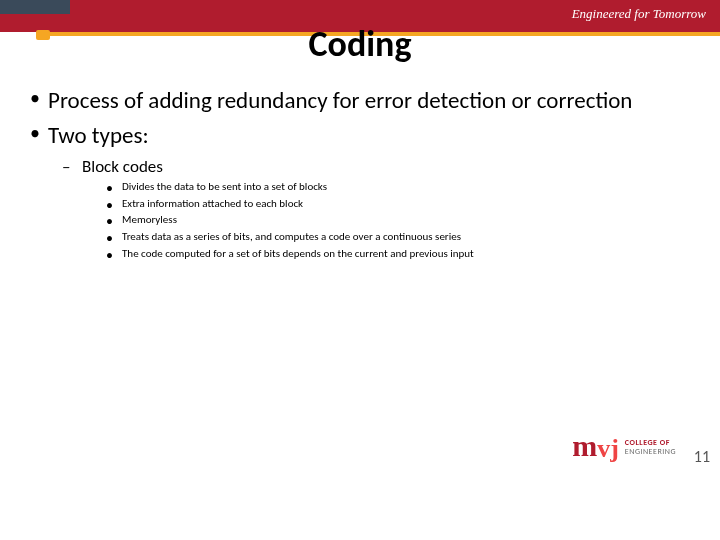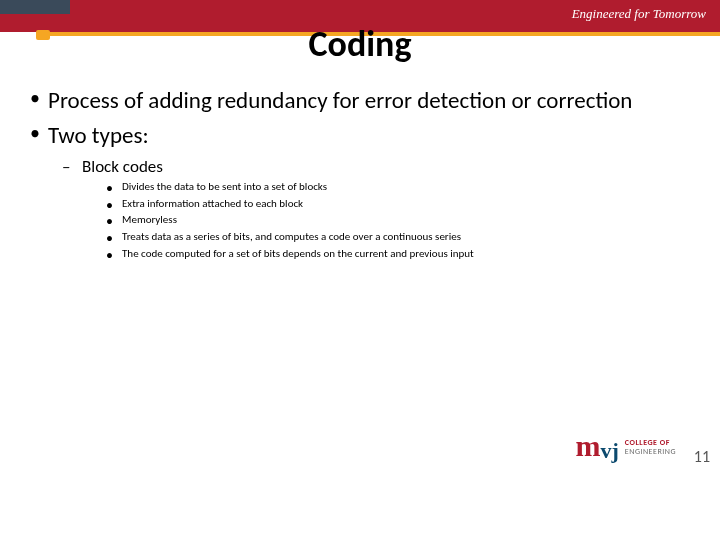--- a/index.html
+++ b/index.html
@@ -13,21 +13,21 @@
   .title { position: absolute; top: 22px; left: 0; right: 0; text-align: center; font-size: 36px; font-weight: 700; color: #000; }
   .content { position: absolute; top: 80px; left: 26px; right: 20px; color: #000; }
   .lvl1 { font-size: 23px; margin: 6px 0 4px 0; padding-left: 22px; position: relative; line-height: 1.25; }
   .lvl1::before { content: "•"; position: absolute; left: 4px; top: 0; font-size: 20px; }
   .lvl2 { font-size: 17px; margin: 6px 0 2px 0; padding-left: 56px; position: relative; line-height: 1.25; }
   .lvl2::before { content: "–"; position: absolute; left: 36px; top: 0; }
   .lvl3 { font-size: 11px; margin: 3px 0; padding-left: 96px; position: relative; line-height: 1.25; }
   .lvl3::before { content: "•"; position: absolute; left: 80px; top: 0; font-size: 14px; }
   .logo { position: absolute; bottom: 16px; right: 44px; display: flex; align-items: flex-end; }
   .logo-m { font-family: Georgia, serif; font-size: 30px; font-weight: bold; color: #b01c2e; line-height: 0.7; }
-  .logo-vj { font-family: Georgia, serif; font-size: 22px; font-weight: bold; color: #0c4a6e; line-height: 0.7; transform: translateY(2px); }
+  .logo-vj { font-family: Georgia, serif; font-size: 26px; font-weight: bold; color: #ef4444; line-height: 0.7; transform: translateY(2px); }
   .logo-text { margin-left: 6px; font-size: 8px; line-height: 1.1; color: #6a6a6a; letter-spacing: 0.5px; }
   .logo-text .l1 { color: #b01c2e; font-weight: bold; }
   .pagenum { position: absolute; bottom: 6px; right: 10px; font-size: 16px; color: #555; }
 </style>
 </head>
 <body>
 
 <div class="slide">
   <div class="topbar"></div>
   <div class="top-accent"></div>

